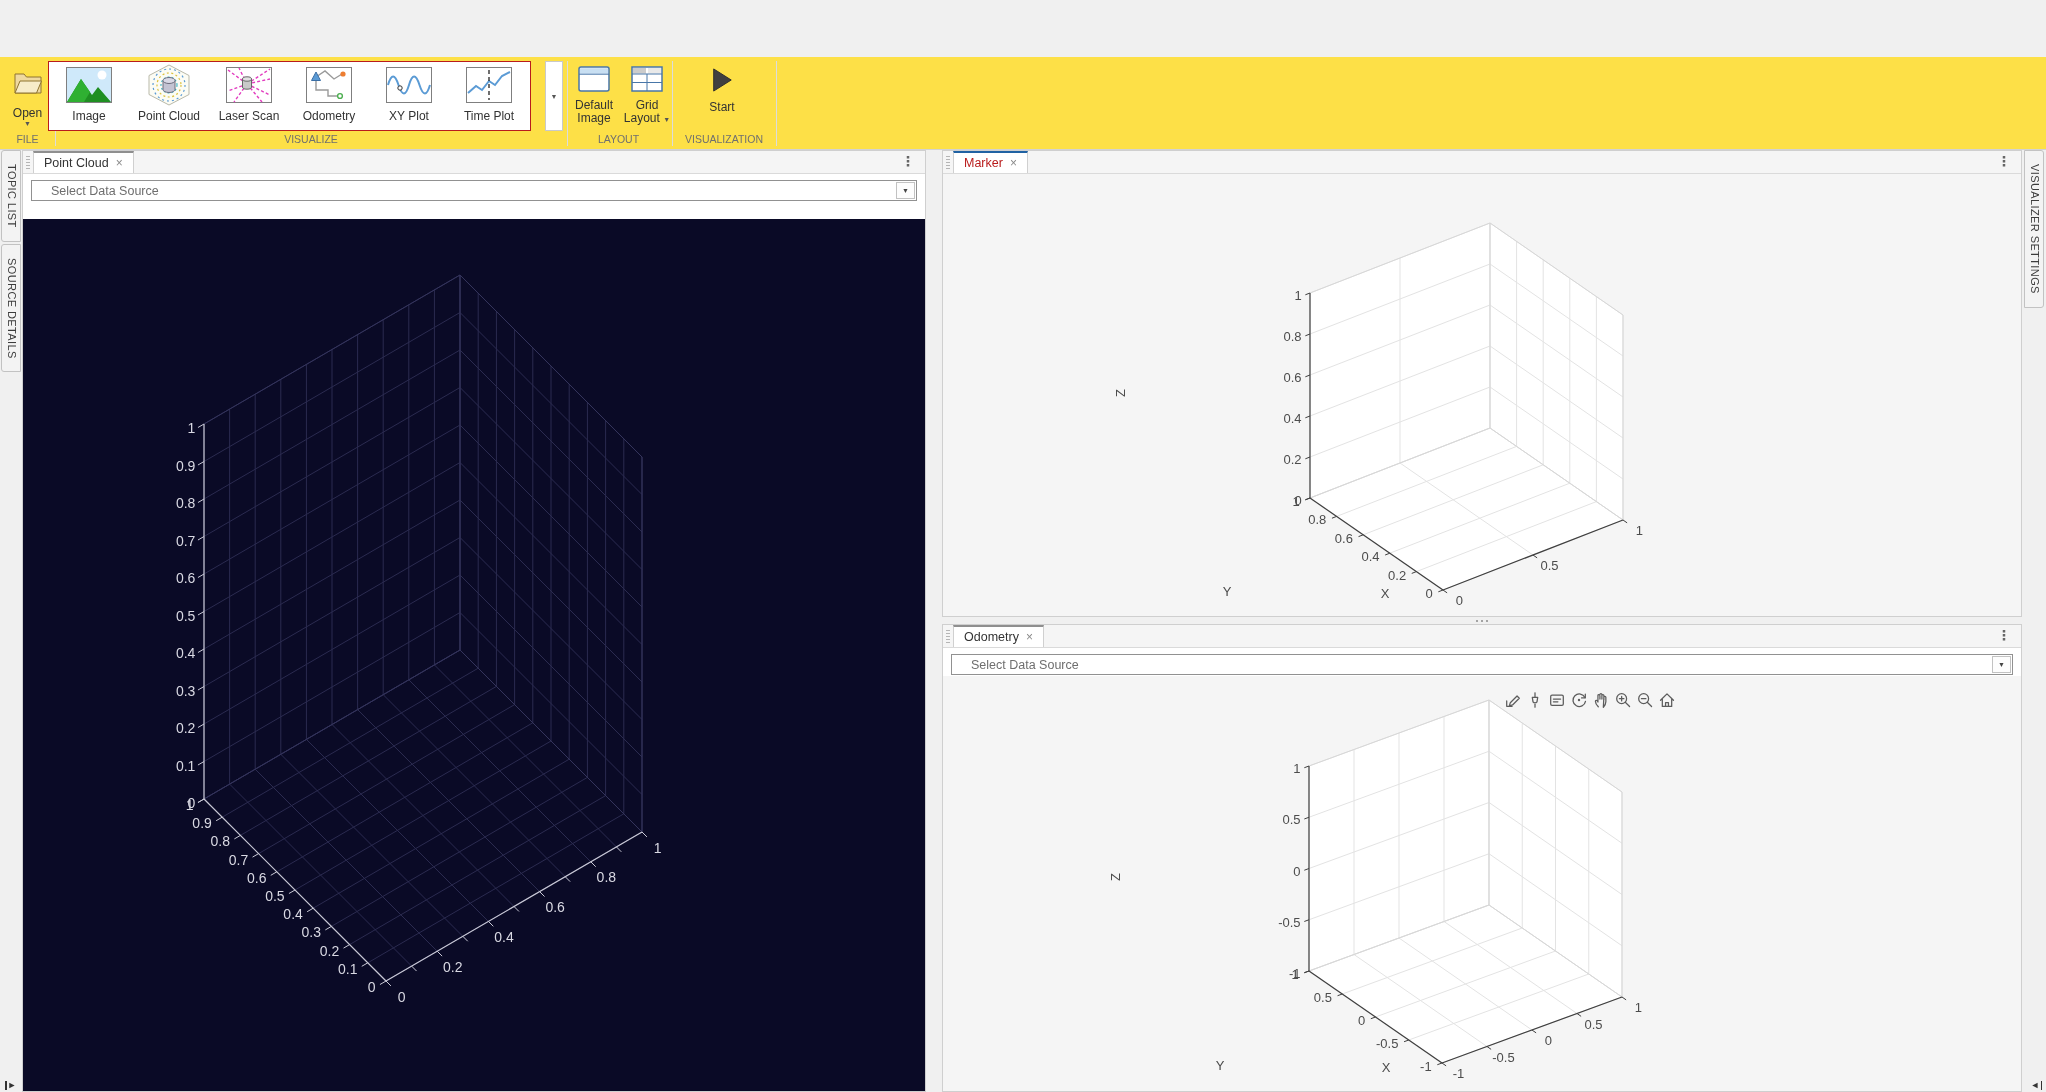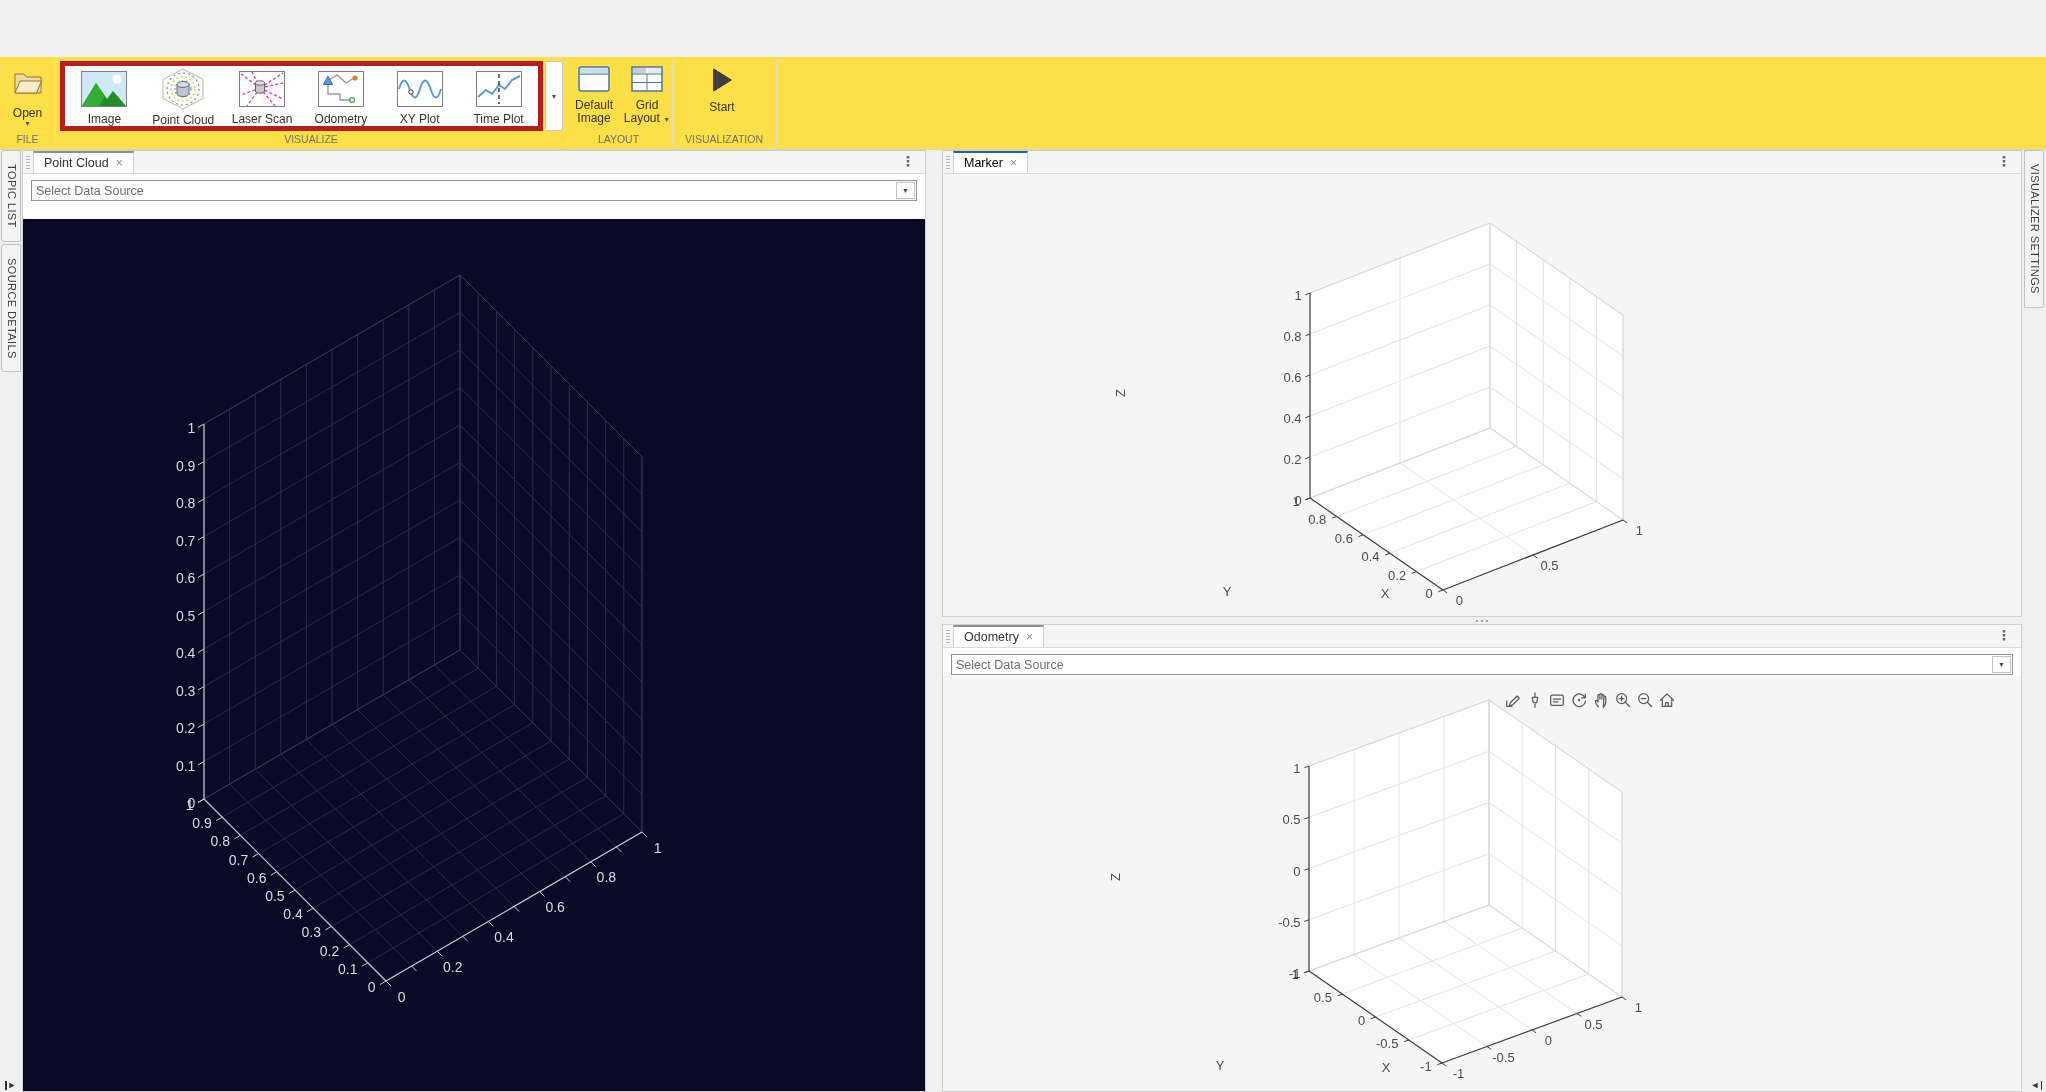--- a/index.html
+++ b/index.html
@@ -24,44 +24,44 @@
   .help-circle{width:20px;height:20px;border-radius:50%;background:#17497a;border:1px solid #0d3a62;color:#fff;font-weight:bold;font-size:13px;display:flex;align-items:center;justify-content:center}
 
   
   .ribbon{position:absolute;left:0;top:57px;width:100%;height:93px;background:#fde047;border-bottom:1px solid #d2d2d2}
   .rib-div{position:absolute;top:4px;height:143px-0;bottom:3px;width:1px;background:#dcdcdc}
   .sec-label{position:absolute;bottom:3px;height:14px;font-size:10.5px;color:#6f6f6f;text-align:center;line-height:14px}
   .rib-item{position:absolute;top:6px;height:70px;display:flex;flex-direction:column;align-items:center;cursor:pointer}
   .rib-item .ic{display:flex;align-items:center;justify-content:center}
   .rib-item .lbl,.gal-item .lbl{font-size:12px;color:#333;text-align:center;line-height:13px;margin-top:4px}
   .caret{font-size:7px;color:#555;line-height:8px}
-  .gallery{position:absolute;left:60px;top:4px;width:483px;height:70px;background:#fff;border:5px solid #b91c1c;display:flex}
+  .gallery{position:absolute;left:48px;top:4px;width:483px;height:70px;background:#fff;border:1px solid #b91c1c;display:flex}
   .gal-item{width:80px;display:flex;flex-direction:column;align-items:center;padding-top:2px;cursor:pointer}
   .gal-item .gico{height:42px;display:flex;align-items:center;justify-content:center}
   .gal-overflow{position:absolute;left:545px;top:4px;width:18px;height:70px;background:#fff;border:1px solid #c9c9c9;display:flex;align-items:center;justify-content:center;font-size:7px;color:#555;cursor:pointer}
 
   
   .main{position:absolute;left:0;top:150px;width:2046px;height:942px;background:#f0f0f0}
   .rail{position:absolute;top:0;height:100%}
   .rail-left{left:0;width:22px}
   .rail-right{left:2022px;width:24px}
   .rail-tab{writing-mode:vertical-rl;font-size:11px;color:#3c3c3c;background:#f3f3f3;border:1px solid #c2c2c2;padding:13px 2px;letter-spacing:.4px;cursor:pointer;display:block;margin-bottom:2px;text-align:center}
   .rail-left .rail-tab{position:relative;left:1px;width:20px;border-radius:3px 0 0 3px}
   .rail-right .rail-tab{position:relative;left:2px;width:20px;border-radius:0 3px 3px 0}
 
   .panel{position:absolute;background:#fff;border:1px solid #cfcfcf}
   .tabbar{position:relative;height:23px;background:#f5f5f5;border-bottom:1px solid #dadada;display:flex;align-items:stretch}
   .grip{position:absolute;left:3px;top:5px;width:4px;height:13px;background-image:repeating-linear-gradient(to bottom,#b5b5b5 0 1px,transparent 1px 3px)}
   .ptab{display:flex;align-items:center;gap:7px;padding:0 10px;background:#fff;border-left:1px solid #d0d0d0;border-right:1px solid #d0d0d0;border-top:2px solid #8f8f8f;font-size:12.5px;color:#333;margin-left:10px;cursor:pointer}
   .ptab .x{color:#8a8a8a;font-size:12px;cursor:pointer}
   .ptab.focused{border-top-color:#2062a3}
-  .ptab.focused .tlabel{color:#000000}
+  .ptab.focused .tlabel{color:#b91c1c}
   .menu-dots{position:absolute;right:10px;top:2px;color:#666;font-size:14px;font-weight:bold;cursor:pointer}
   .src-row{position:relative;height:28px;background:#fff}
-  .dropdown{position:absolute;left:8px;right:8px;top:6px;height:21px;border:1px solid #919191;background:#fff;font-size:12.5px;color:#6e6e6e;display:flex;align-items:center;padding-left:4px;cursor:pointer}
+  .dropdown{position:absolute;left:8px;right:8px;top:6px;height:21px;border:1px solid #919191;background:#fff;font-size:12.5px;color:#6e6e6e;display:flex;align-items:center;padding-left:19px;cursor:pointer}
   .dd-btn{position:absolute;right:1px;top:1px;bottom:1px;width:19px;border:1px solid #c2c2c2;background:#fdfdfd;display:flex;align-items:center;justify-content:center;font-size:7px;color:#444}
   .plot3d{position:absolute;left:0;right:0;bottom:0;overflow:hidden}
   .plot3d svg{display:block}
   .plot3d text{font-family:"Liberation Sans","DejaVu Sans",sans-serif}
 
   .splitter-v{position:absolute;left:926px;top:0;width:16px;height:100%;background:#f0f0f0;cursor:col-resize}
   .right-col{position:absolute;left:942px;top:0;width:1080px;height:942px}
   .splitter-h{position:absolute;left:0;top:467px;width:100%;height:7px;background:#f0f0f0;cursor:row-resize;display:flex;align-items:center;justify-content:center;gap:3px}
   .splitter-h i{width:2px;height:2px;border-radius:50%;background:#8a8a8a}
 

